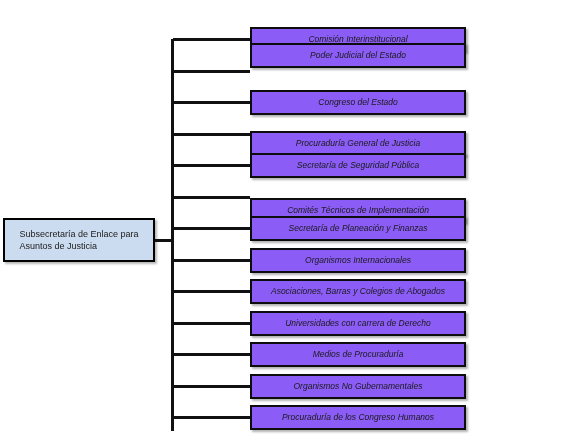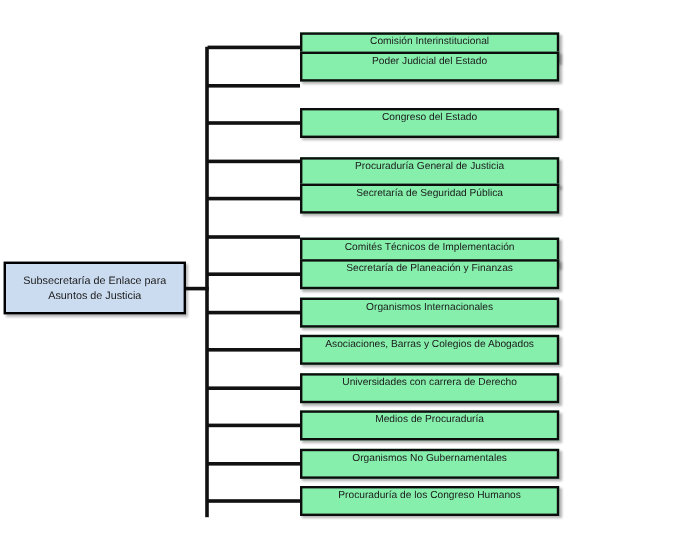--- a/index.html
+++ b/index.html
@@ -32,38 +32,38 @@
     box-sizing: border-box;
     display: flex;
     align-items: center;
     justify-content: center;
     box-shadow: 2px 2px 2px rgba(0,0,0,0.28);
   }
   .root-label {
     font-size: 9px;
     line-height: 12px;
     color: #1a1a1a;
-    text-align: center;
     padding: 0 5px;
     white-space: pre-line;
   }
 
   
   .leaf-node {
     position: absolute;
     left: 250px;
     width: 216px;
     height: 25px;
-    background: #86efac;
+    background: #8b5cf6;
     border: 2px solid #0d0d0d;
     box-sizing: border-box;
     display: flex;
-    align-items: flex-start;
+    align-items: center;
     justify-content: center;
     box-shadow: 2px 2px 2px rgba(0,0,0,0.30);
+    font-style: italic;
   }
   .leaf-label {
     font-size: 8.5px;
     line-height: 11px;
     color: #1a1a1a;
     text-align: center;
     padding: 0 4px;
   }
 
   

